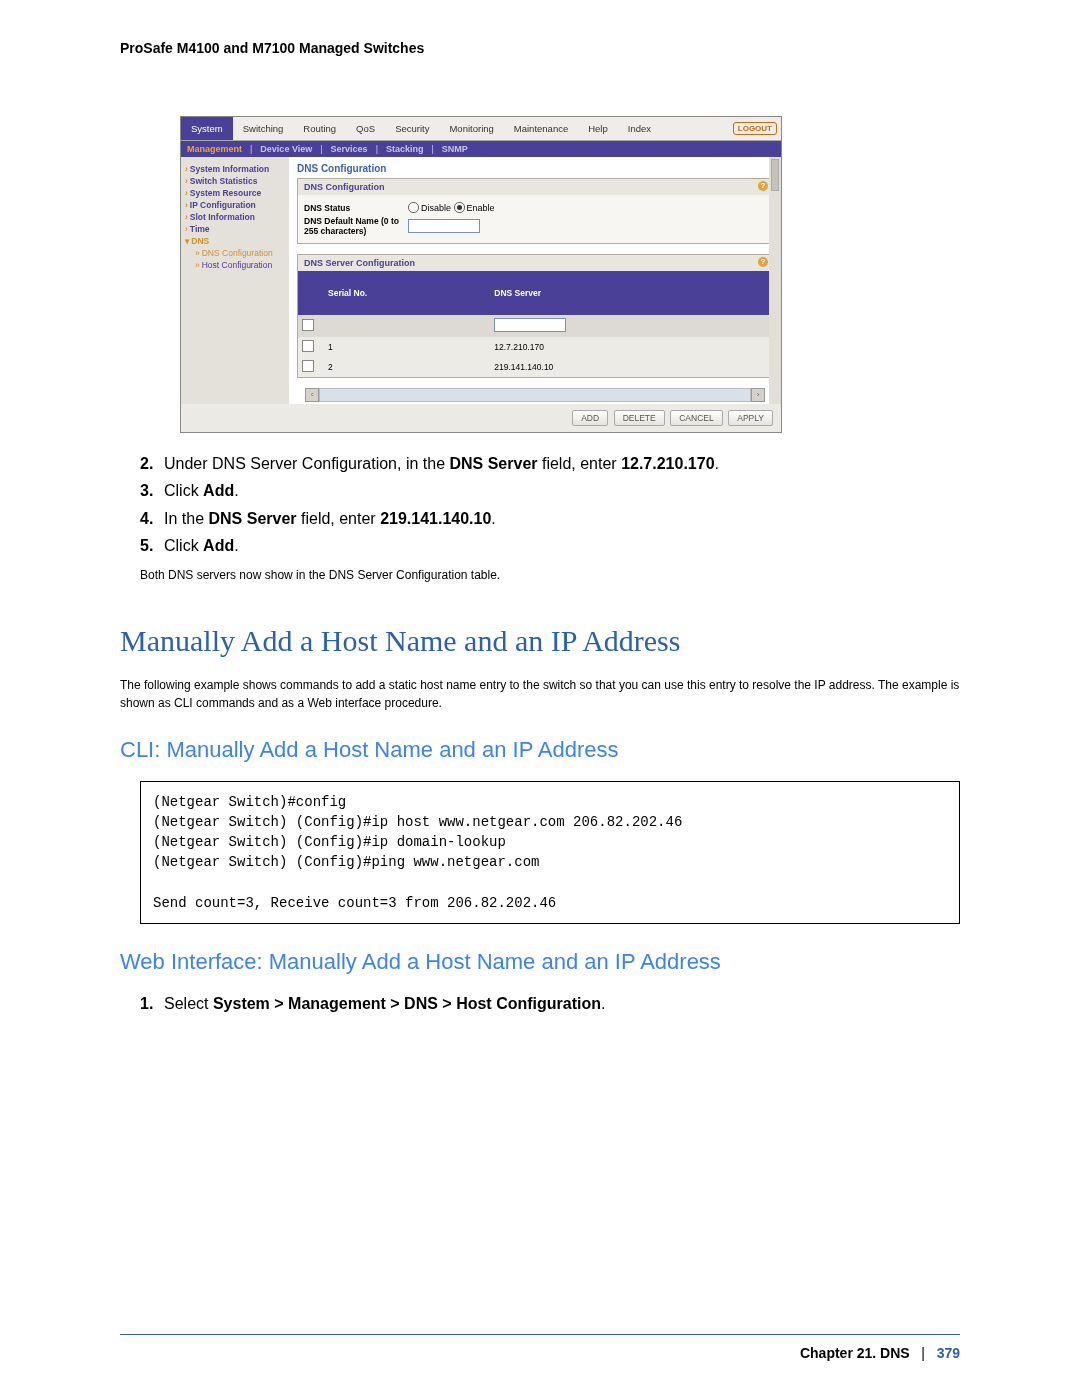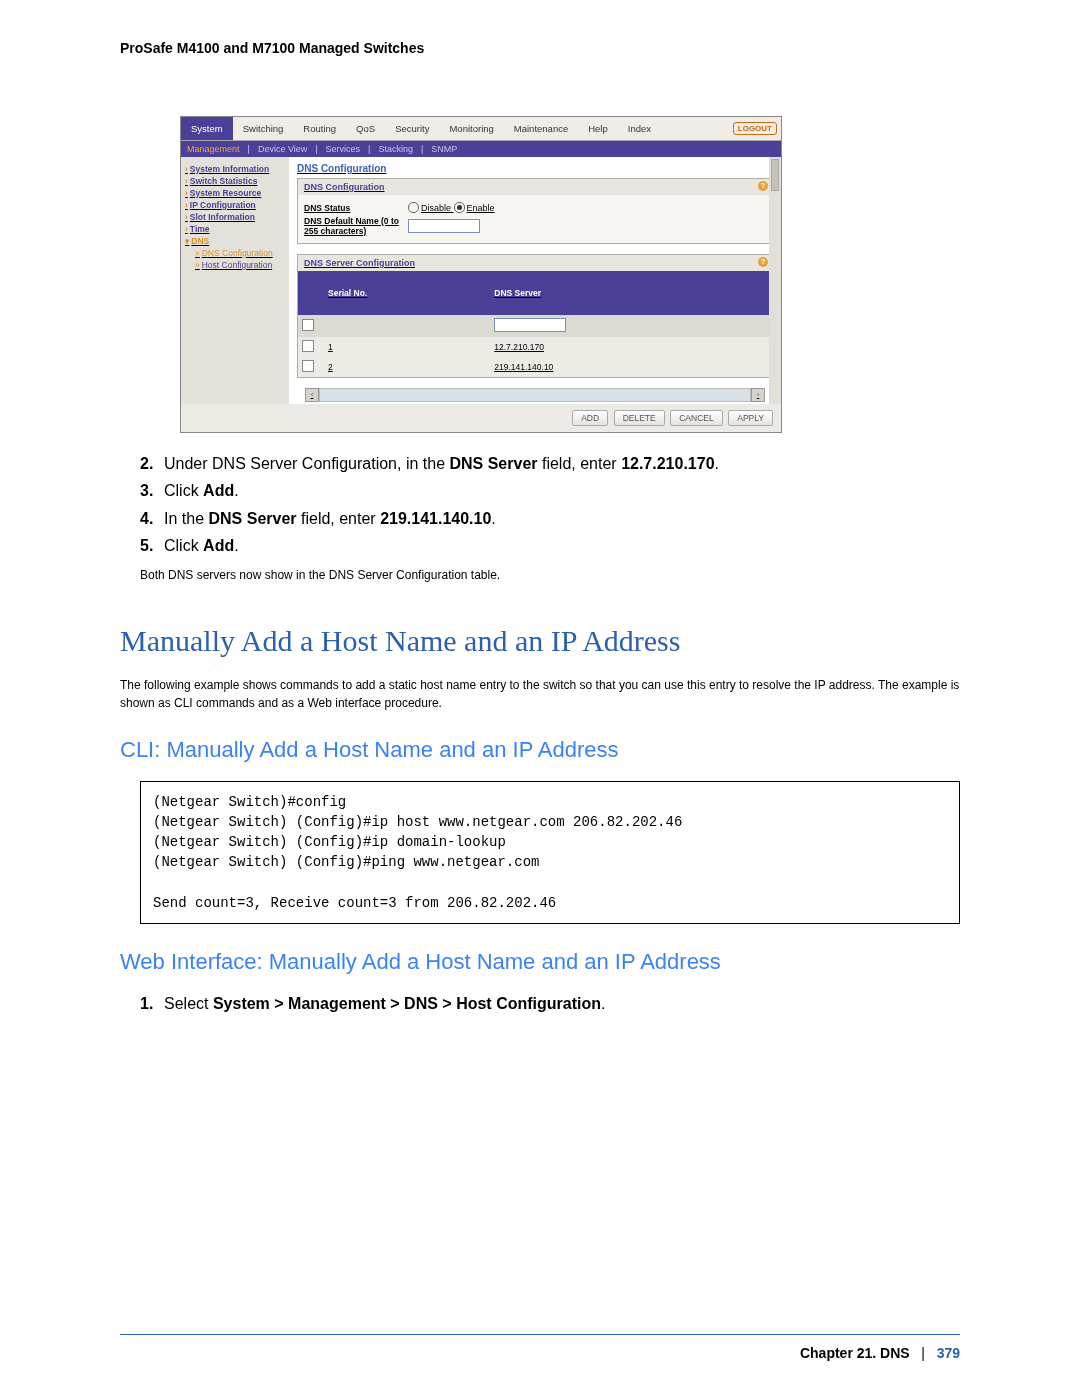--- a/index.html
+++ b/index.html
@@ -60,29 +60,28 @@
     font-weight: bold;
   }
   .ui-subtabs {
     background: #4b4098;
     color: #ddd;
     padding: 3px 6px;
     font-size: 9px;
     display: flex;
     gap: 8px;
   }
-  .ui-subtab { color: #c9c4e8; }
+  .ui-subtab { color: #c9c4e8; font-weight: bold; }
   .ui-subtab.active { color: #f2a33a; }
   .ui-sep { color: #c9c4e8; }
   .ui-main {
     display: flex;
     background: #f0abfc;
     min-height: 190px;
     position: relative;
-    text-decoration: underline;
   }
   .ui-sidebar {
     width: 100px;
     background: #e4e1da;
     padding: 6px 4px;
     font-size: 8.5px;
   }
   .side-arrow { color: #d9902a; margin-right: 2px; }
   .side-item { color: #4b4098; padding: 1px 0; }
   .side-item.bold { font-weight: bold; }

